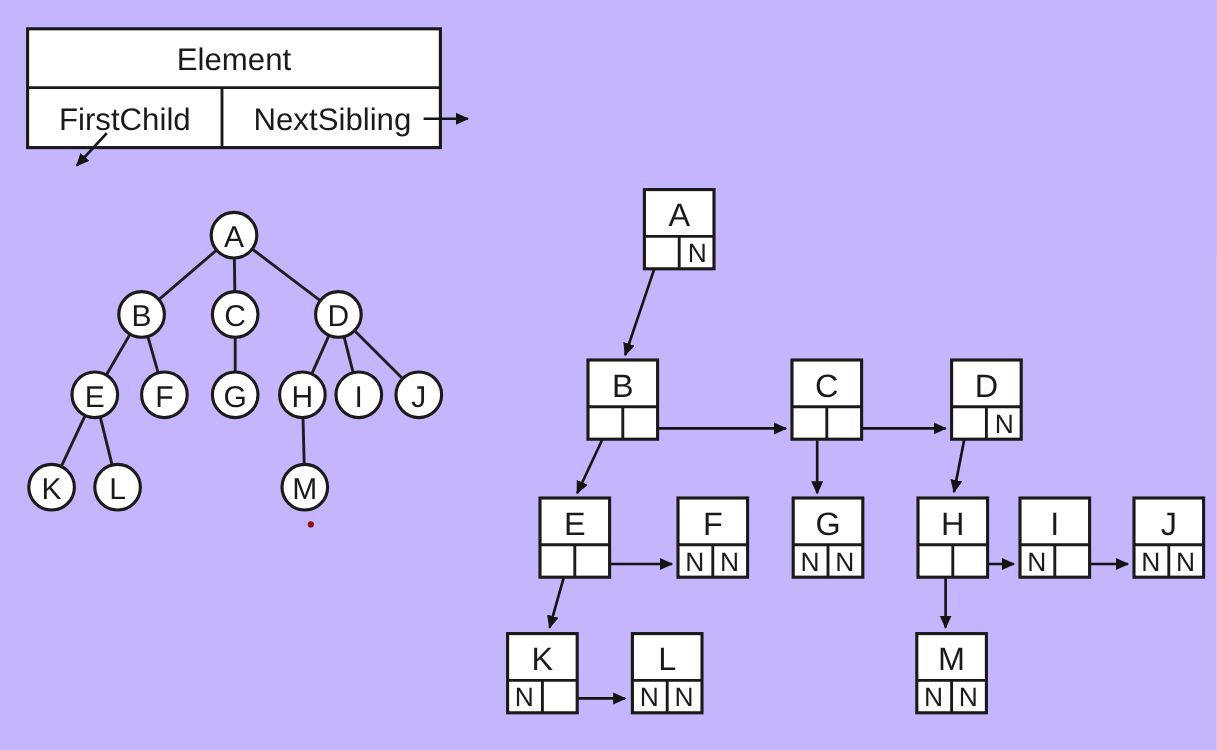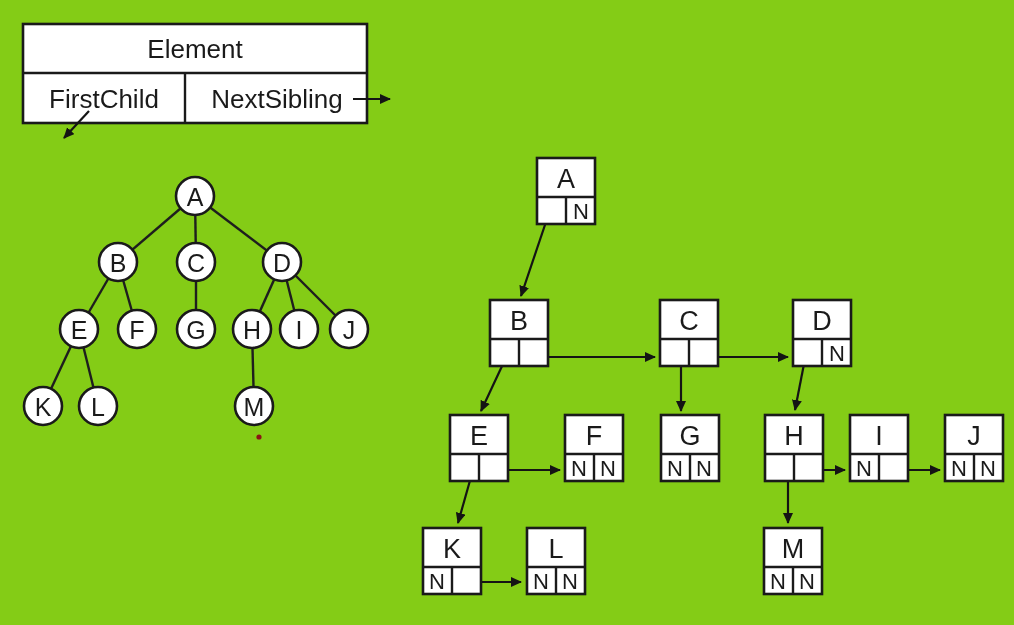--- a/index.html
+++ b/index.html
@@ -1,17 +1,17 @@
 <!DOCTYPE html>
 <html><head>
 <meta charset="utf-8">
 <style>
   html,body{margin:0;padding:0;background:#e8e8e8;}
   .canvas{
-    position:relative;width:1014px;height:625px;background:#84cc16;
+    position:relative;width:1014px;height:625px;background:#c4b5fd;
     font-family:"Liberation Sans", sans-serif;overflow:hidden;
   }
   svg{display:block;}
   .box{stroke:#1a1a1a;stroke-width:2.6;fill:#ffffff;}
   .cellline{stroke:#1a1a1a;stroke-width:2.4;}
   .edge{stroke:#1e1e1e;stroke-width:2.4;}
   .arrow{stroke:#141414;stroke-width:2.2;fill:none;}
   .circle{stroke:#1a1a1a;stroke-width:2.6;fill:#ffffff;}
   text{fill:#1a1a1a;}
   .t-legend{font-size:26px;}

